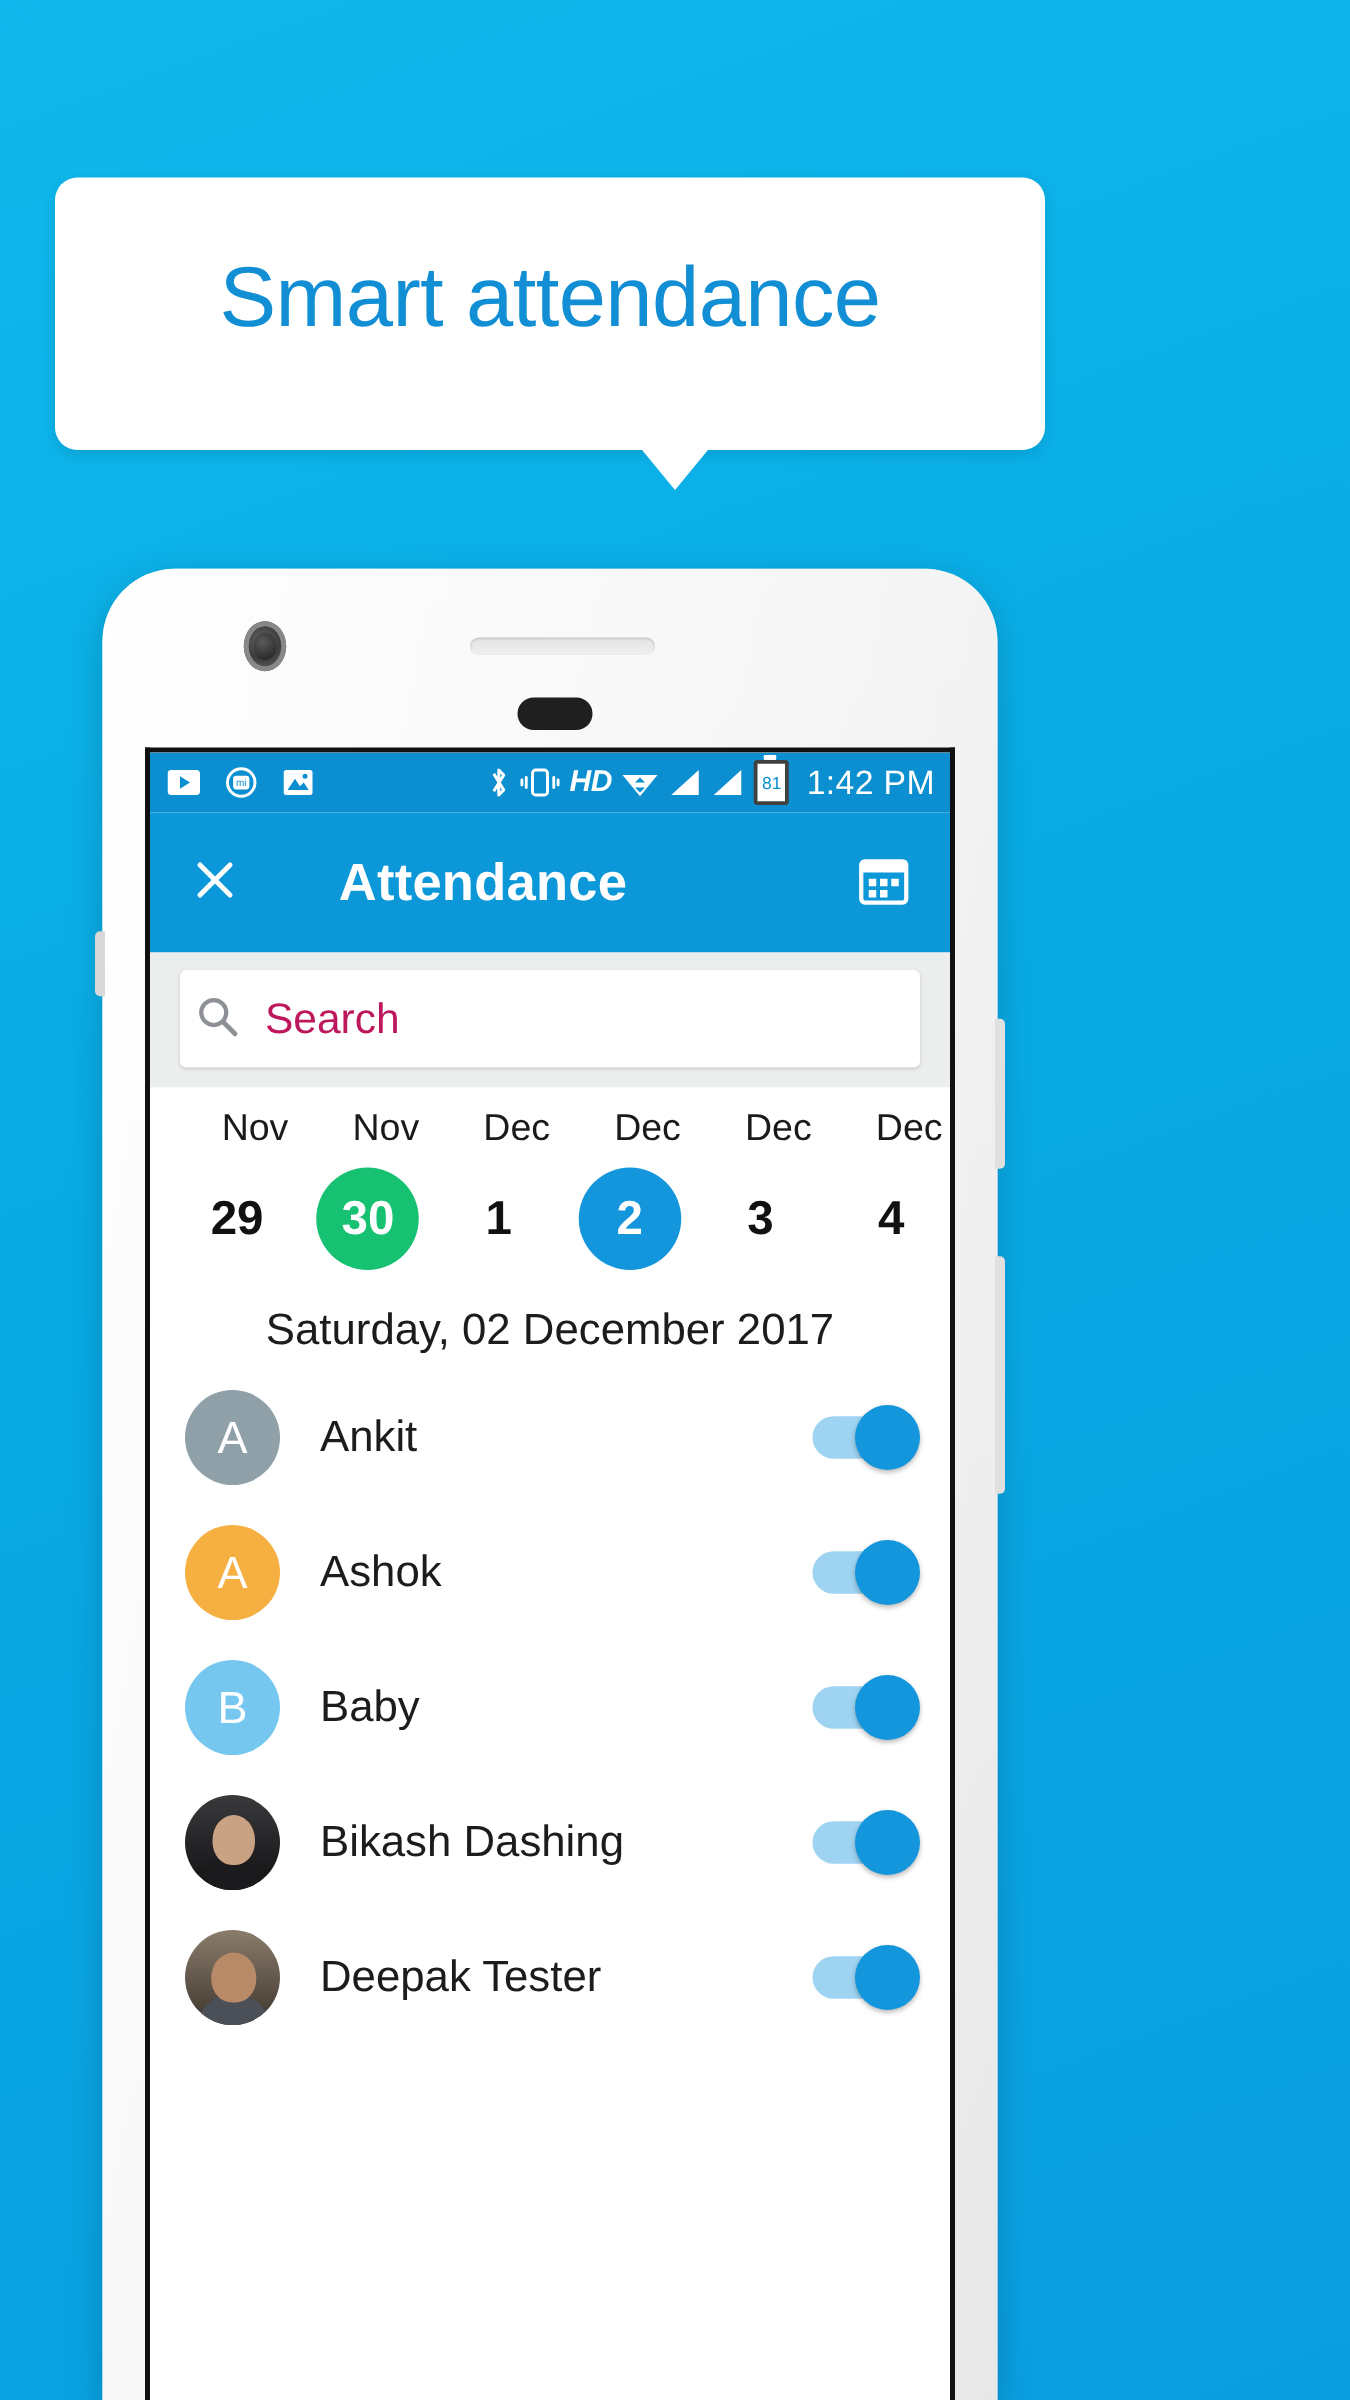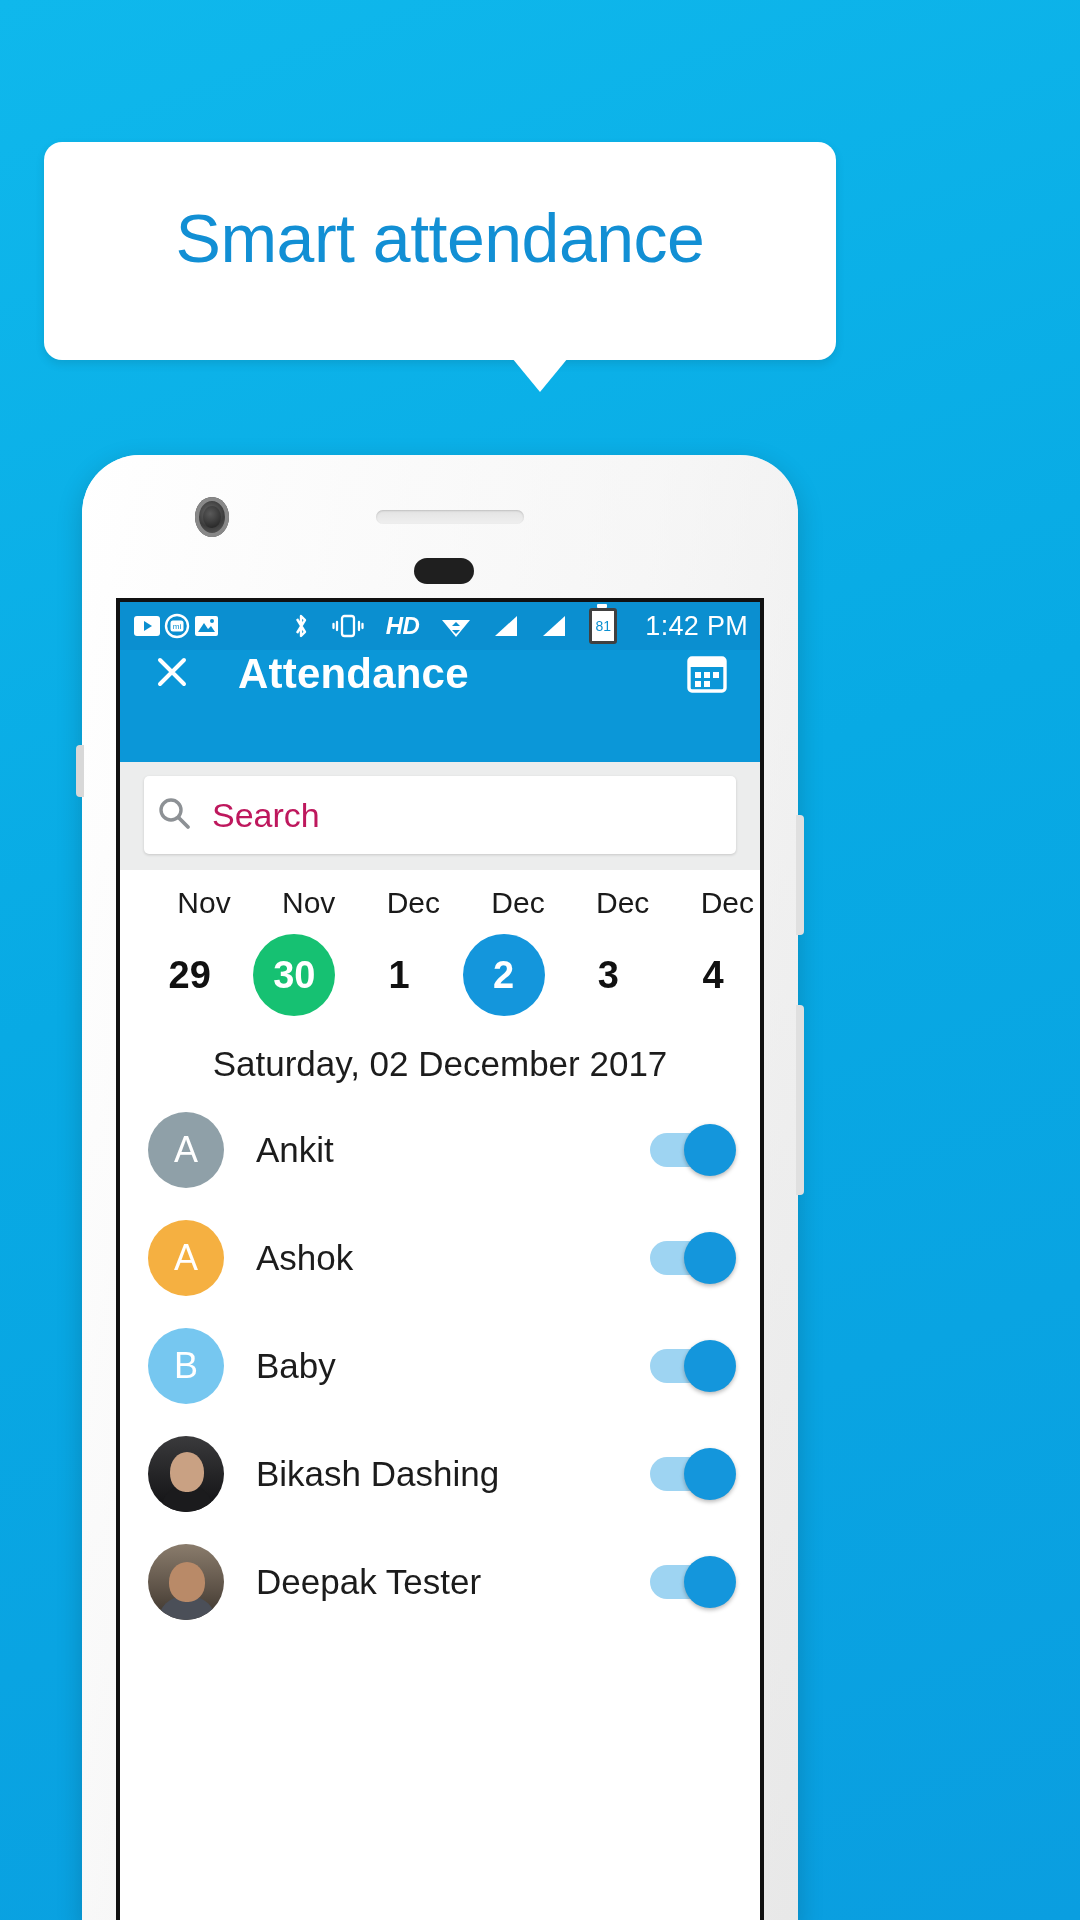--- a/index.html
+++ b/index.html
@@ -72,36 +72,36 @@
     background:#ffffff;overflow:hidden;
     border:4px solid #111;border-bottom:none;
     box-sizing:border-box;
   }
 
   
   .statusbar{
     height:48px;background:#0b8fd0;display:flex;align-items:center;
     padding:0 12px 0 14px;box-sizing:border-box;color:#fff;
   }
-  .sb-left{display:flex;align-items:center;gap:4px;}
-  .sb-right{margin-left:auto;display:flex;align-items:center;gap:22px;}
+  .sb-left{display:flex;align-items:center;gap:20px;}
+  .sb-right{margin-left:auto;display:flex;align-items:center;gap:8px;}
   .sb-ico{display:inline-flex;align-items:center;justify-content:center;}
   .sb-time{font-size:27px;font-weight:400;letter-spacing:.3px;margin-left:6px;}
   .hd{font-size:24px;font-style:italic;font-weight:700;letter-spacing:-.5px;}
   .battnum{
     position:relative;width:22px;height:30px;border:3px solid #404040;border-radius:3px;
     display:flex;align-items:center;justify-content:center;font-size:14px;font-weight:400;color:#0b8fd0;
     background:#fff;
   }
   .battnum::before{content:"";position:absolute;top:-7px;left:5px;width:10px;height:4px;background:#fff;border-radius:1px;}
 
   
   .appbar{
-    height:112px;background:#0b97d8;display:flex;
-    padding:0 30px;box-sizing:border-box;color:#fff;
+    height:112px;background:#0b97d8;display:flex;align-items:center;
+    padding:0 30px;box-sizing:border-box;color:#fff;gap:33px;
   }
   .appbar-title{font-size:42px;font-weight:700;margin-left:44px;letter-spacing:.2px;}
   .appbar-spacer{flex:1;}
 
   
   .search-wrap{
     background:#eceded;padding:14px 24px 16px 24px;box-sizing:border-box;
   }
   .search-box{
     background:#fff;border-radius:5px;height:78px;display:flex;align-items:center;

